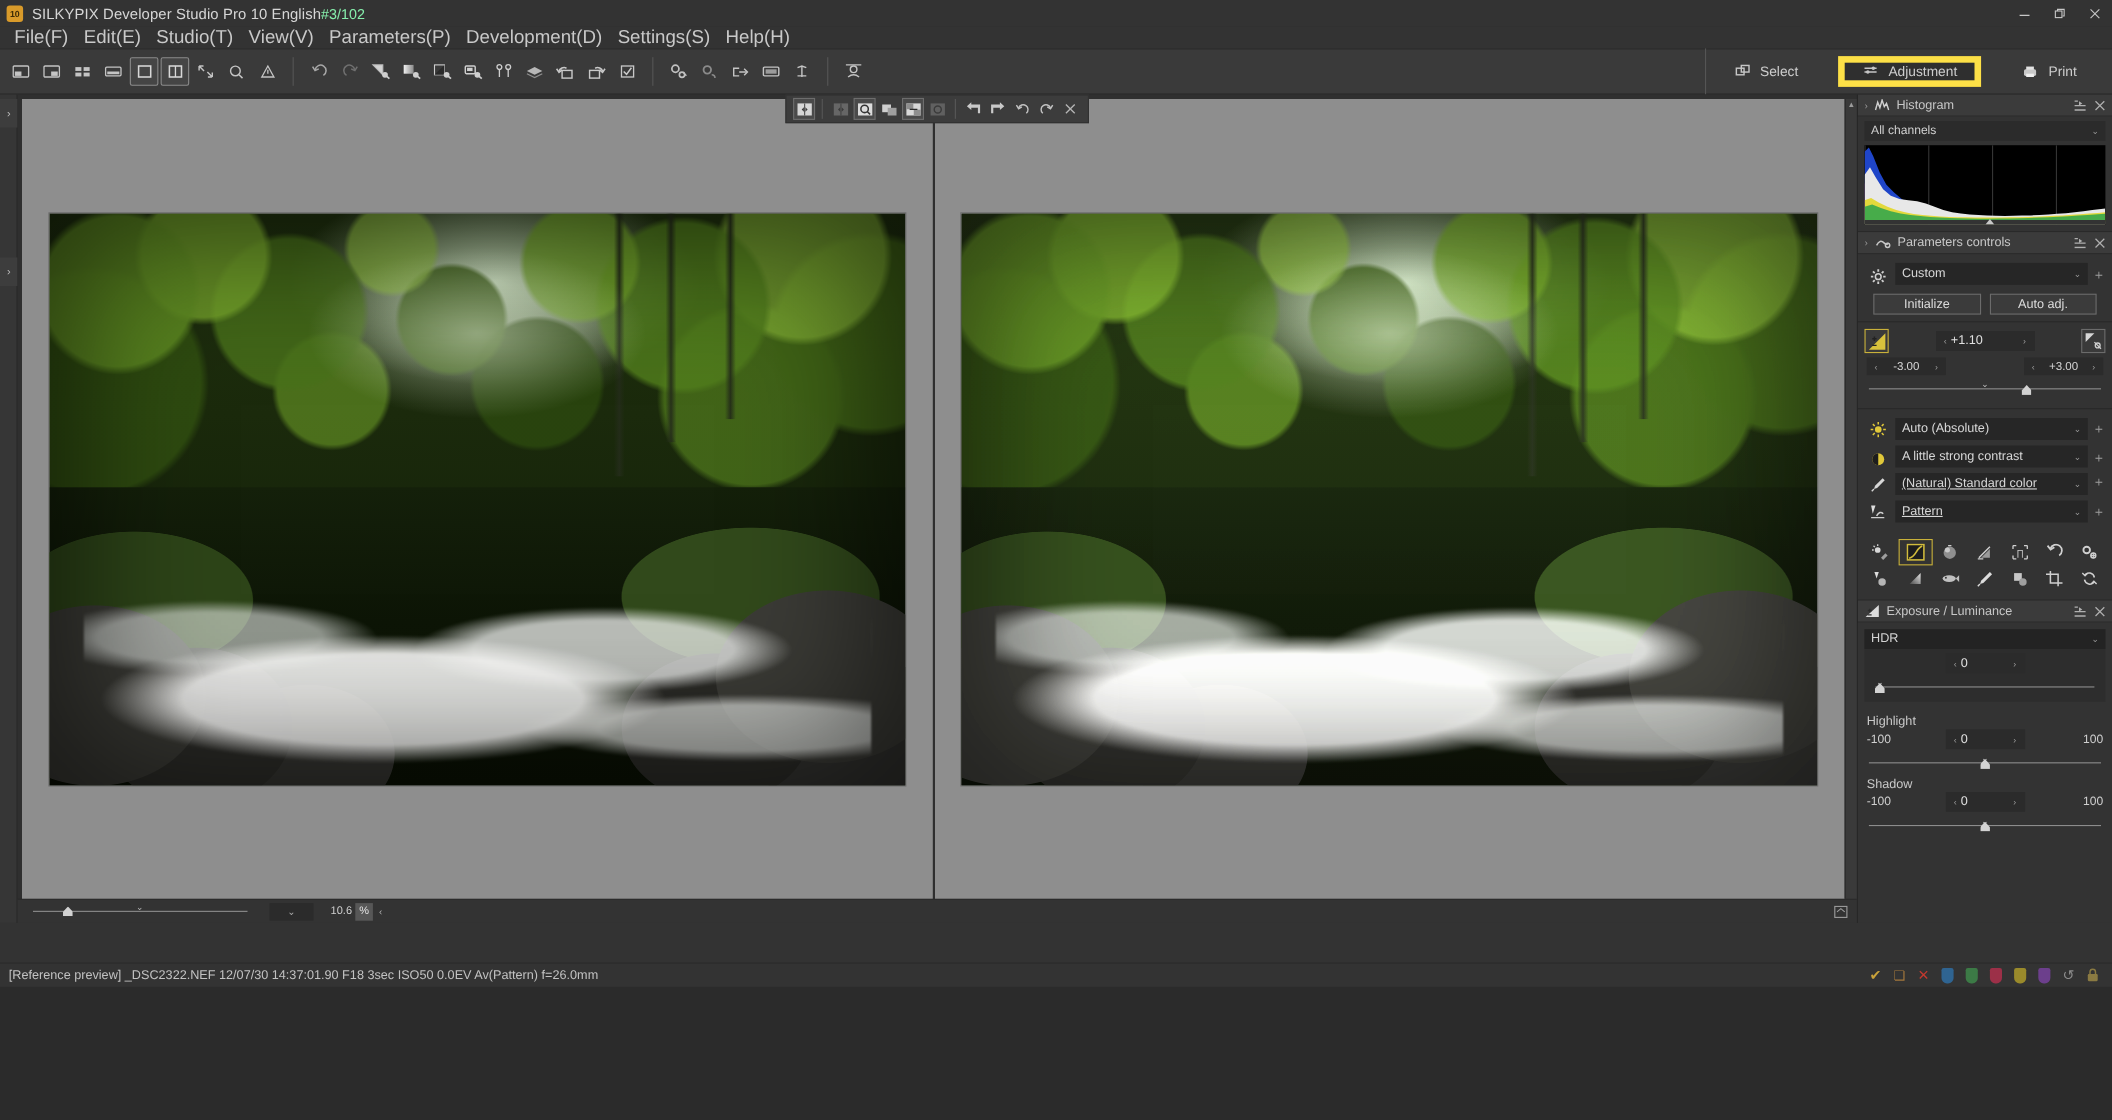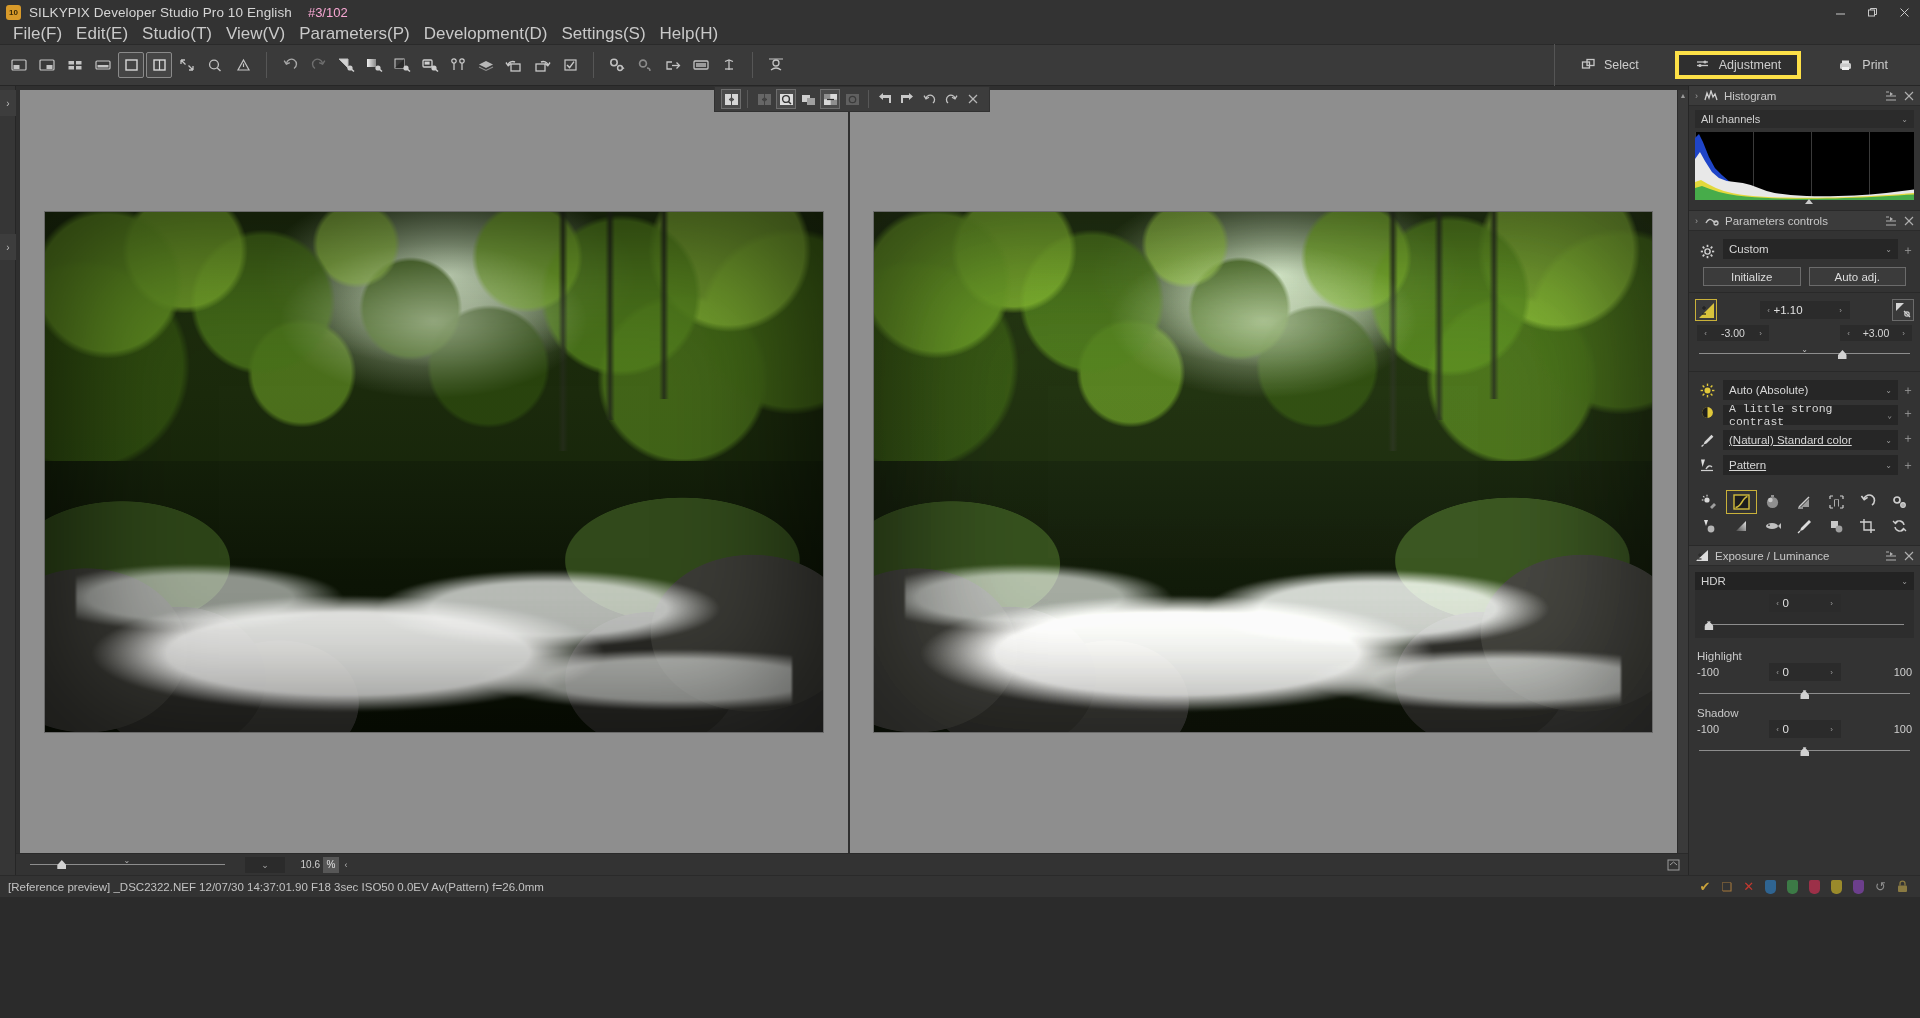--- a/index.html
+++ b/index.html
@@ -8,39 +8,39 @@
 
   .app { width:1920px; height:897px; display:flex; flex-direction:column; background:#333333; }
 
   
   .titlebar{ height:24px; background:#333333; display:flex; align-items:center; padding-left:6px;
      flex:0 0 24px; }
   .app-logo{ width:15px; height:15px; border-radius:3px; background:#d89a2a;
      display:flex; align-items:center; justify-content:center; font-size:8px; color:#3a2a06; font-weight:bold;
      margin-right:8px;}
   .title-text{ font-size:13.5px; color:#d6d6d6; letter-spacing:.1px;}
-  .title-count{ font-size:13px; color:#f9a8d4; margin-left:16px;text-align:center;}
+  .title-count{ font-size:13px; color:#86efac; margin-left:0;text-align:center;}
   .win-ctl{ margin-left:auto; display:flex; height:24px; }
   .win-btn{ width:32px; height:24px; display:flex; align-items:center; justify-content:center;
      font-size:12px; color:#c8c8c8;}
 
   
   .menubar{ height:20px; background:#333333; display:flex; align-items:center; padding-left:6px; flex:0 0 20px; }
   .menu-item{ font-size:17px; color:#c9c9c9; padding:2px 7px; }
 
   
   .toolbar{ height:42px; background:#3a3a3a; border-top:1px solid #2a2a2a; border-bottom:1px solid #262626;
      display:flex; align-items:center; padding:0 6px; flex:0 0 42px;justify-content:space-between;}
   .tb-group{ display:flex; align-items:center; gap:2px;}
   .tb-sep{ width:1px; height:26px; background:#565656; margin:0 10px;}
   .tbtn{ width:26px; height:26px; display:flex; align-items:center; justify-content:center; border-radius:2px;}
   .tbtn.on{ border:1px solid #8a8a8a; background:#454545;}
   .tb-right{ margin-left:auto; display:flex; align-items:center; height:42px;}
   .modebtn{ height:28px; display:flex; align-items:center; gap:8px; padding:0 16px; font-size:12.5px; color:#cdcdcd;}
-  .modebtn.active{ border:4px solid #fde047; background:#2f2f2f;}
+  .modebtn.active{ border:6px solid #fde047; background:#2f2f2f;}
   .mode-sep{ width:1px; height:42px; background:#555;}
   .mode-wrap{ display:flex; align-items:center; height:42px; padding:0 10px;}
 
   
   .main{ flex:1 1 auto; display:flex; min-height:0; background:#2f2f2f;}
 
   .leftrail{ width:16px; background:#363636; flex:0 0 16px; position:relative;
      border-right:1px solid #262626;}
   .rail-arrow{ position:absolute; left:0; width:16px; height:26px; display:flex;
      align-items:center; justify-content:center; font-size:10px; color:#bdbdbd; background:#3d3d3d;}
@@ -197,21 +197,21 @@
   .hdr-spin{ display:flex; justify-content:center; padding-top:4px;}
   .hdr-spin .spin{ width:72px;}
 
   .lr-row{ display:flex; align-items:center; padding:0 8px; gap:8px;}
   .lr-row .end{ font-size:11px; color:#cfcfcf; width:30px;}
   .lr-row .end.r{ text-align:right;}
   .lr-row .spin{ width:72px; margin:0 auto;}
 
   
   .statusbar{ height:22px; background:#333333; border-top:1px solid #2a2a2a; display:flex;
-     align-items:center; padding:0 8px; flex:0 0 22px;}
+     align-items:center; padding:0 8px; flex:0 0 22px;margin-top:36px;}
   .status-text{ font-size:11.5px; color:#c2c2c2;}
   .status-right{ margin-left:auto; display:flex; align-items:center; gap:11px; padding-right:4px;}
   .tagpin{ width:11px; height:14px; border-radius:2px 2px 5px 5px;}
   svg{ display:block;}
 </style>
 </head>
 <body>
 
 <div class="app">
 
@@ -798,21 +798,21 @@
                 </g>
               </svg>
           </span>
           <div class="combo">
             <span class="lbl">Auto (Absolute)</span>
             <span class="cv">⌄</span>
           </div>
           <span class="plus">＋</span>
         </div>
 
-        <div style="display:flex;align-items:flex-start;gap:4px;font-family:Liberation Mono, monospace;">
+        <div style="display:flex;align-items:flex-end;gap:4px;">
           <span class="ico-col">
             <svg width="15" height="15" viewBox="0 0 15 15">
                 <circle cx="7.5" cy="7.5" r="5.4" fill="#e0c83a"></circle>
                 <path d="M7.5 2.1 A5.4 5.4 0 0 0 7.5 12.9 Z" fill="#1d1d1d"></path>
               </svg>
           </span>
           <div class="combo">
             <span class="lbl">A little strong contrast</span>
             <span class="cv">⌄</span>
           </div>

